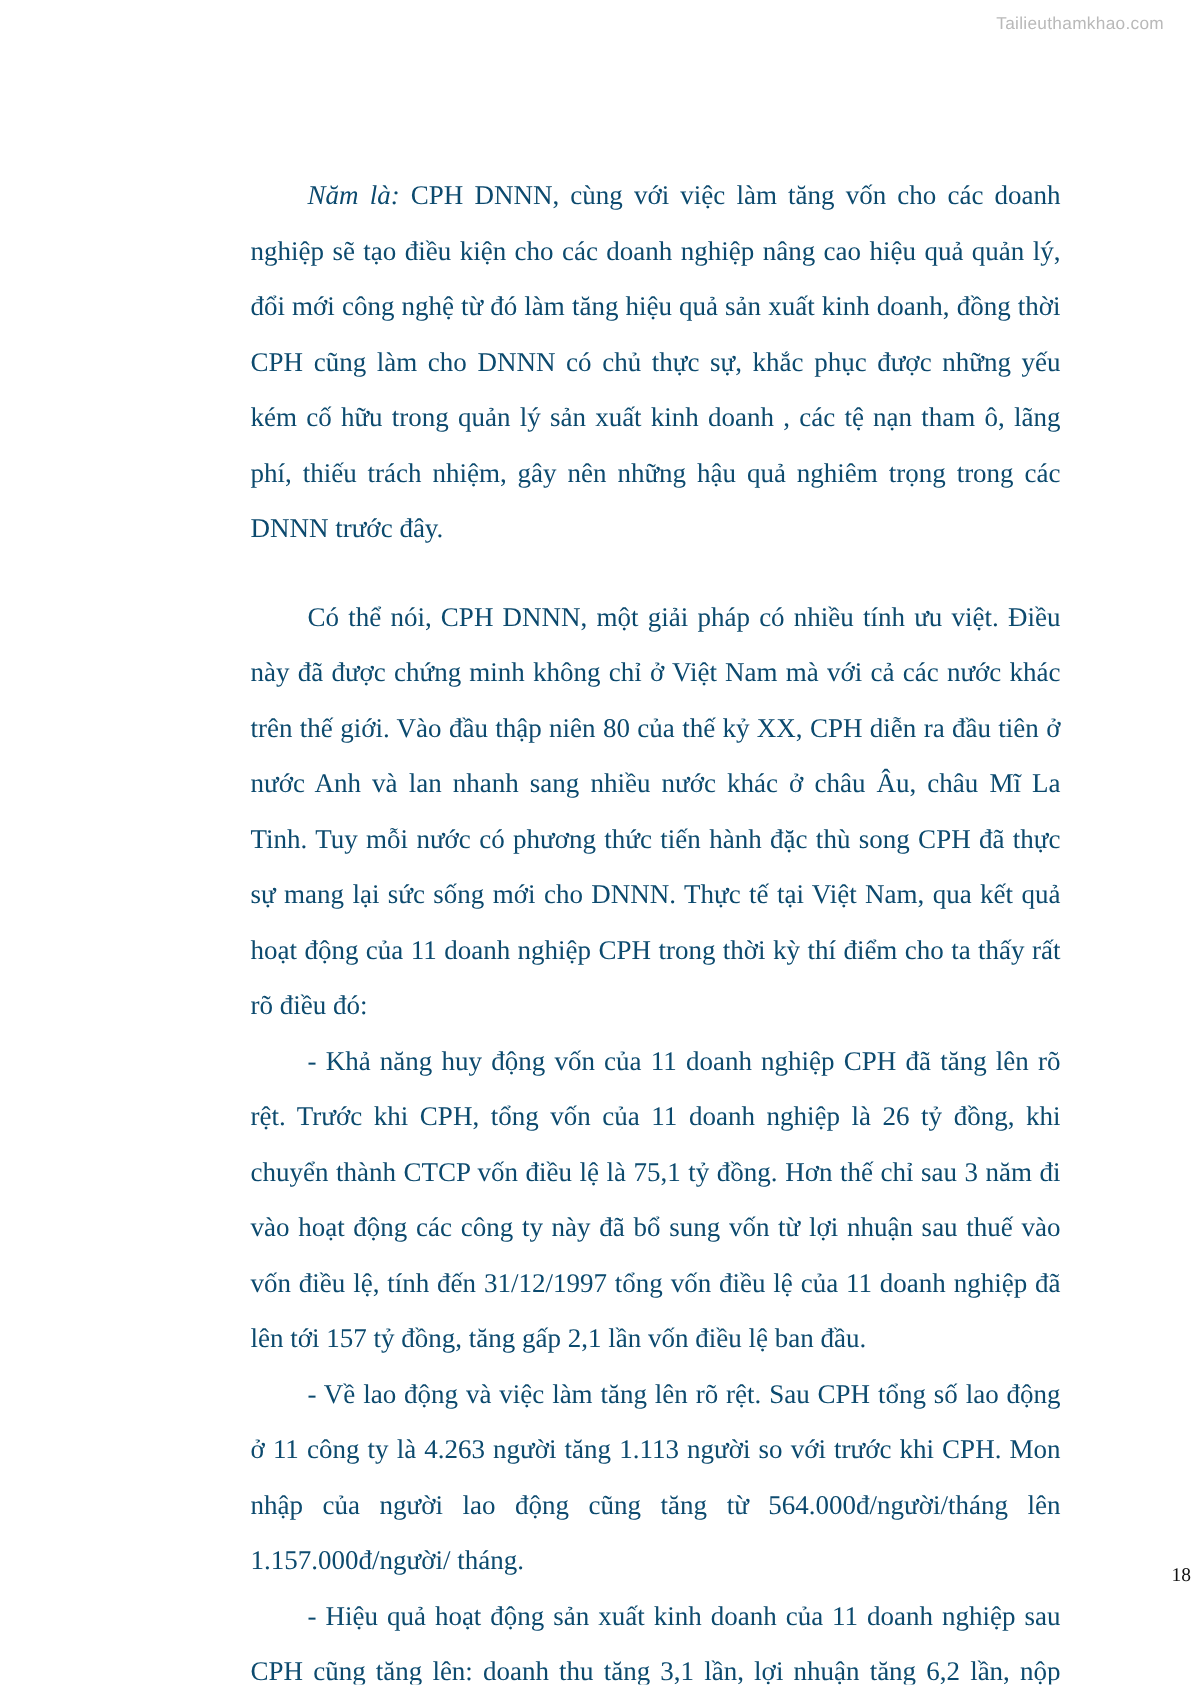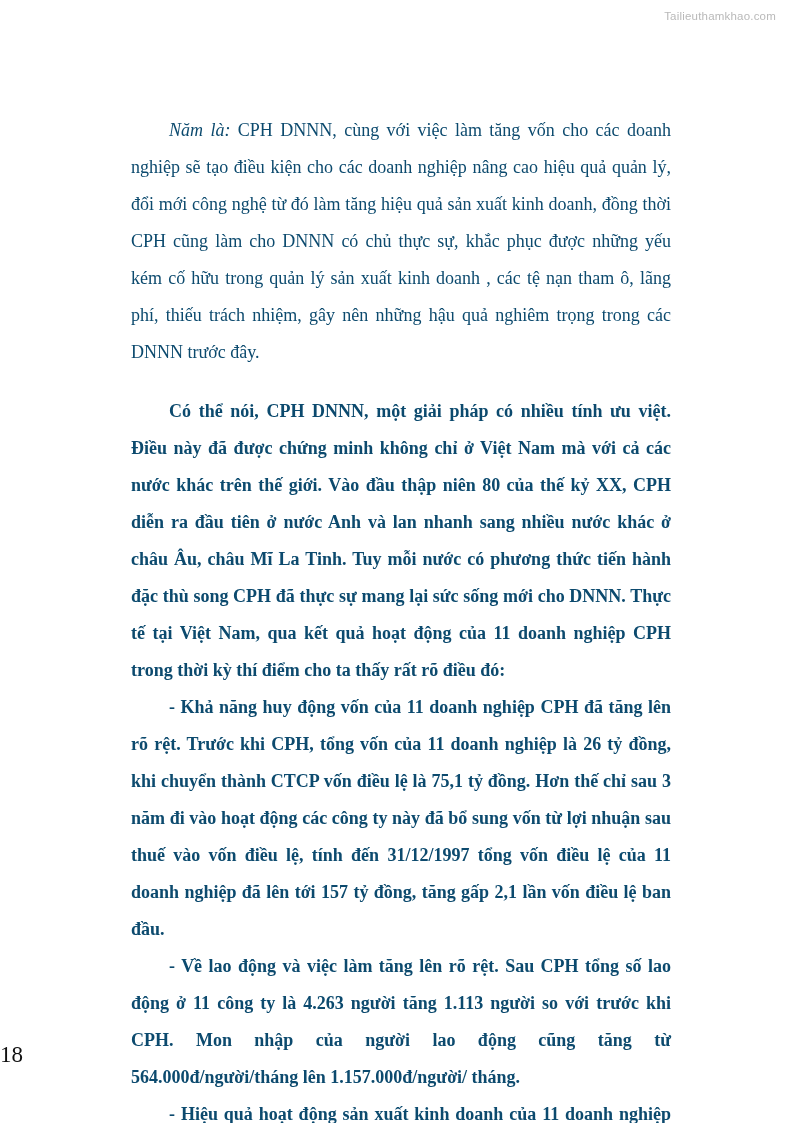--- a/index.html
+++ b/index.html
@@ -12,20 +12,21 @@
     height: 1123px;
     position: relative;
     font-family: "Liberation Serif", "DejaVu Serif", serif;
     color: #000000;
     overflow: hidden;
   }
   .page {
     position: absolute;
     inset: 0;
     background: #ffffff;
+    margin-left: 36px;
   }
   .watermark {
     position: absolute;
     top: 10px;
     right: 18px;
     font-family: "Liberation Sans", sans-serif;
     font-size: 11.5px;
     color: #b9b9b9;
     letter-spacing: 0.2px;
     white-space: nowrap;
@@ -40,38 +41,37 @@
     margin: 0;
     font-size: 18px;
     line-height: 37px;
     text-align: justify;
     text-justify: inter-word;
     text-indent: 38px;
     color: #0c4a6e;
   }
   .para + .para {
     margin-top: 0;
-    font-weight: bold;
   }
   .para.gap {
     margin-top: 22px;
   }
   .para em {
     font-style: italic;
   }
   .para.tight {
     margin-top: 0;
   }
   .footer-page {
     position: absolute;
     left: 0;
     right: 0;
     top: 1042px;
-    text-align: left;
-    font-size: 23px;
+    text-align: right;
+    font-size: 13px;
     color: #111111;
   }
 </style>
 </head>
 <body>
 
 <div class="page">
 
   <div class="watermark">Tailieuthamkhao.com</div>
 

